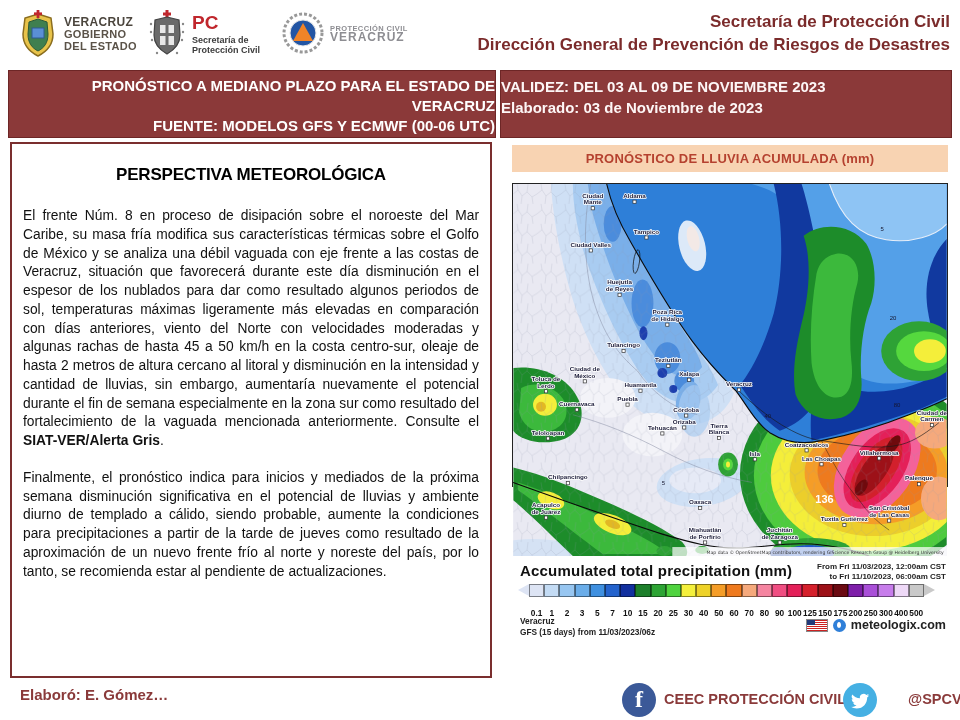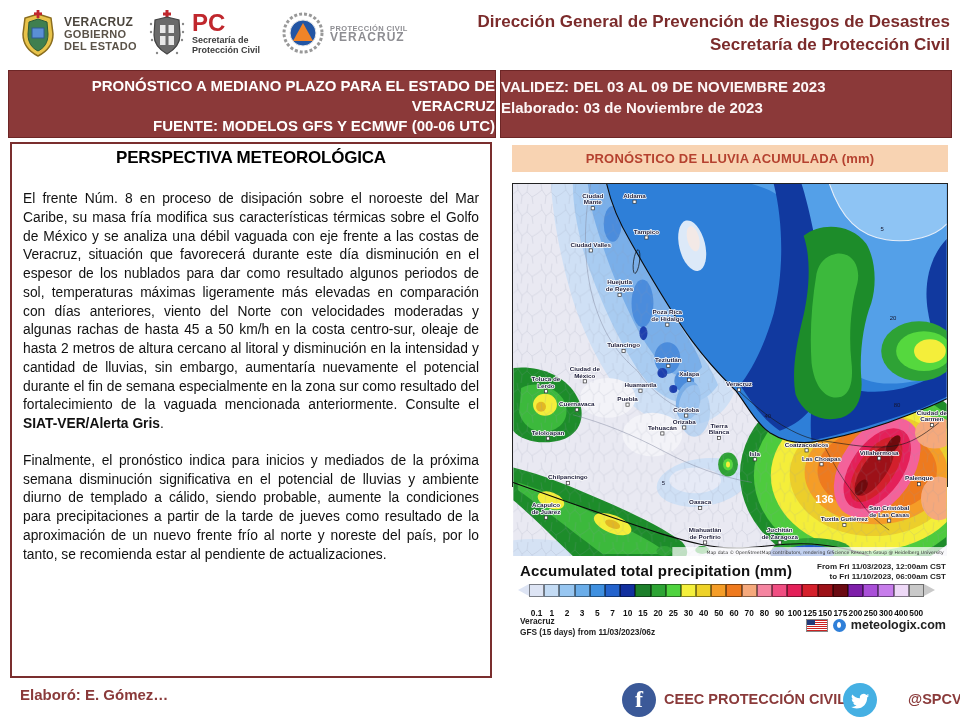--- a/index.html
+++ b/index.html
@@ -6,37 +6,37 @@
   .page{position:relative;width:960px;height:720px;background:#fff;overflow:hidden;
         font-family:"Liberation Sans","DejaVu Sans",sans-serif;}
   
   .header{position:absolute;left:0;top:0;width:960px;height:66px;background:#fff;}
   .logo{position:absolute;display:flex;align-items:center;gap:6px;}
   .logo1{left:18px;top:10px;}
   .logo2{left:148px;top:10px;}
   .logo3{left:282px;top:12px;}
   .logo1 .txt{font-size:11px;line-height:12px;color:#5a5248;font-weight:bold;letter-spacing:.3px;}
   .logo1 .txt .t1{font-size:12px;color:#4c463e;}
-  .logo2 .pc-abbr{font-size:24px;font-weight:bold;color:#c0272d;line-height:24px;}
+  .logo2 .pc-abbr{font-size:19px;font-weight:bold;color:#c0272d;line-height:24px;}
   .logo2 .txt{font-size:9px;color:#3c3c3c;font-weight:bold;line-height:10.5px;}
   .logo3 .txt{font-size:7.5px;color:#8d8d92;font-weight:bold;line-height:9px;letter-spacing:.4px;}
   .logo3 .txt .t2{font-size:12px;letter-spacing:1px;}
   .header-title{position:absolute;right:10px;top:10px;text-align:right;color:#7b2b2b;
                 font-weight:bold;font-size:17px;line-height:23px;}
   
   .banner-left{position:absolute;left:8px;top:70px;width:488px;height:68px;background:#8b3939;
                border:1px solid #6d2626;color:#fff;text-align:right;font-weight:bold;
                font-size:15px;line-height:20px;padding-top:5px;box-sizing:border-box;}
   .banner-right{position:absolute;left:500px;top:70px;width:452px;height:68px;background:#8b3939;
                 border:1px solid #6d2626;color:#fdf6f6;text-align:left;font-weight:bold;
                 font-size:15px;line-height:21px;padding-top:5px;box-sizing:border-box;}
   
   .perspective{position:absolute;left:10px;top:142px;width:482px;height:536px;background:#fff;
                border:2px solid #7a2e2e;box-sizing:border-box;overflow:hidden;}
-  .perspective h1{margin:4px 0 0 0;text-align:center;font-size:17px;letter-spacing:-.2px;color:#000;}
+  .perspective h1{margin:21px 0 0 0;text-align:center;font-size:17px;letter-spacing:-.2px;color:#000;}
   .perspective .body{padding:22px 11px 0 11px;font-size:13.8px;line-height:1.36;color:#111;
                      text-align:justify;}
   .perspective .body p{margin:0 0 18px 0;}
   
   .map-title{position:absolute;left:512px;top:145px;width:436px;height:27px;background:#f8d3b2;
              color:#b5412f;font-weight:bold;font-size:13px;text-align:center;line-height:27px;
              letter-spacing:.2px;}
   .map-wrap{position:absolute;left:512px;top:183px;width:436px;height:304px;border:1px solid #222;
             box-sizing:border-box;background:#e9e9f2;}
   svg text.city-label{font-family:"Liberation Sans","DejaVu Sans",sans-serif;font-size:6.3px;
@@ -132,22 +132,22 @@
         <path d="M21 11 L31 29 L11 29 Z" fill="#f08428"></path>
         <circle cx="21" cy="21" r="13" fill="none" stroke="#e8e8e8" stroke-width="1"></circle>
       </svg>
       <div class="txt">
         <div>PROTECCIÓN CIVIL</div>
         <div class="t2">VERACRUZ</div>
       </div>
     </div>
 
     <div class="header-title">
+      <div>Secretaría de Protección Civil</div>
       <div>Dirección General de Prevención de Riesgos de Desastres</div>
-      <div>Secretaría de Protección Civil</div>
     </div>
   </div>
 
   <div class="banner-left">
     <div>PRONÓSTICO A MEDIANO PLAZO PARA EL ESTADO DE</div>
     <div>VERACRUZ</div>
     <div>FUENTE: MODELOS GFS Y ECMWF (00-06 UTC)</div>
   </div>
   <div class="banner-right">
     <div>VALIDEZ:  DEL 03 AL 09 DE NOVIEMBRE 2023</div>

